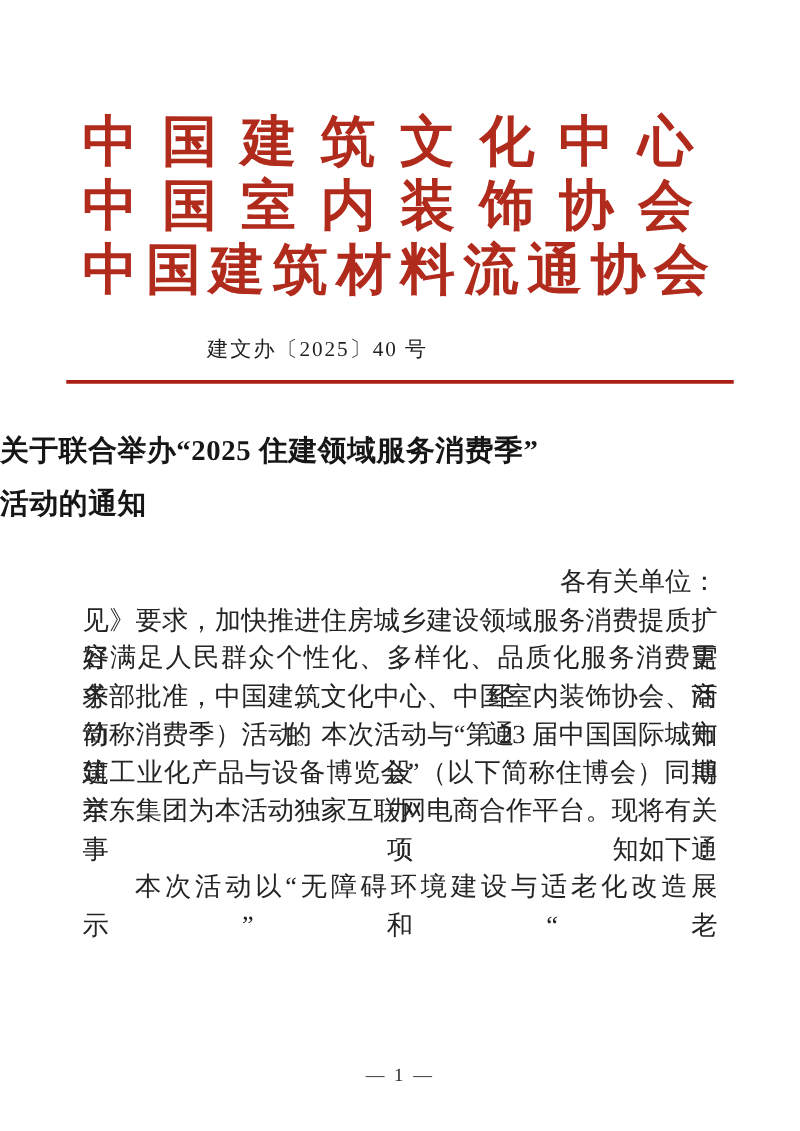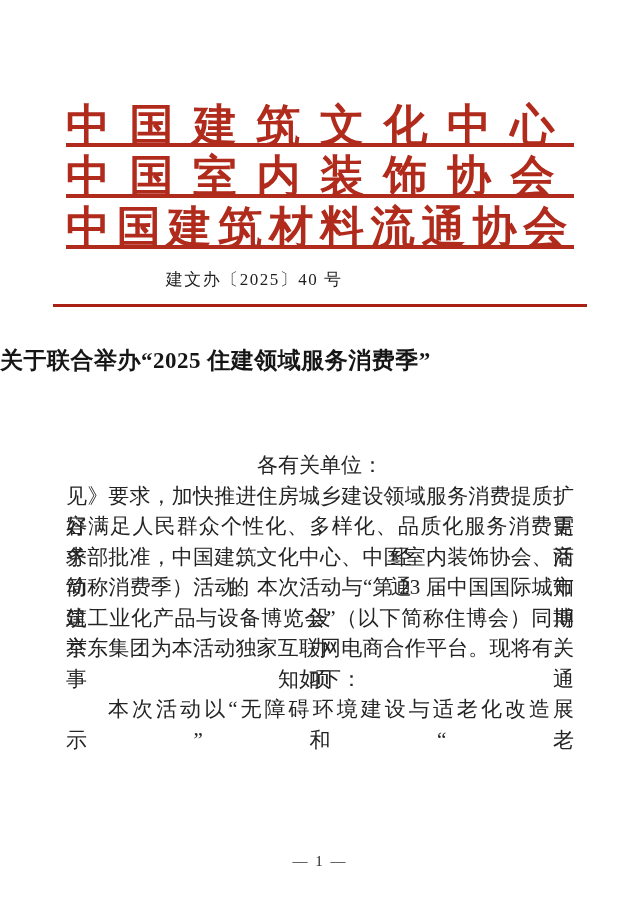--- a/index.html
+++ b/index.html
@@ -7,22 +7,22 @@
   body {
     width:640px; height:905px;
     font-family:"Liberation Serif","DejaVu Serif",serif;
   }
   .page {
     position:relative; width:640px; height:905px;
     background:#ffffff; overflow:hidden;
   }
   
   .letterhead {
-    position:absolute; top:100px; left:66px; width:508px;
-    color:#b12b1d; font-weight:700; font-size:44px;text-decoration:underline;
+    position:absolute; top:88px; left:66px; width:508px;
+    color:#b12b1d; font-weight:700; font-size:44px;
   }
   .lh-line { height:51px; line-height:51px; white-space:nowrap; overflow:hidden; }
   .sp8  { letter-spacing:19.5px; }
   .sp10 { letter-spacing:6.8px; }
   
   .doc-number {
     position:absolute; top:269px; left:0; width:508px;
     text-align:center; font-size:17px; line-height:22px;
     color:#1f1f1f; letter-spacing:1.5px; font-weight:400;
   }
@@ -35,21 +35,21 @@
   .title {
     position:absolute; top:340px; left:0; width:640px;
     text-align:left; font-size:23px; font-weight:700;
     color:#161616; line-height:42px; letter-spacing:0.5px;
   }
   
   .body-text {
     position:absolute; top:450px; left:66px; width:508px;
     font-size:21px; line-height:30.5px; color:#242424;
   }
-  .bl { height:30.5px; overflow:visible; text-align:center; }
+  .bl { height:30.5px; overflow:visible; text-align:right; }
   .j  { text-align:justify; text-align-last:justify; }
   .ind { text-indent:42px; }
   
   .page-number {
     position:absolute; top:851px; left:0; width:640px;
     text-align:center; font-size:15px; line-height:20px;
     color:#2b2b2b; letter-spacing:2px;
   }
 </style>
 </head>
@@ -62,20 +62,21 @@
     <div class="lh-line sp8">中国室内装饰协会</div>
     <div class="lh-line sp10">中国建筑材料流通协会</div>
   </div>
 
   <div class="doc-number">建文办〔2025〕40 号</div>
 
   <div class="red-rule"></div>
 
   <div class="title">
     <div>关于联合举办“2025 住建领域服务消费季”</div>
+    <div>活动的通知</div>
   </div>
 
   <div class="body-text">
     <div class="bl">各有关单位：</div>
     <div class="bl j">见》要求，加快推进住房城乡建设领域服务消费提质扩容，更</div>
     <div class="bl j">好满足人民群众个性化、多样化、品质化服务消费需求，经商</div>
     <div class="bl j">务部批准，中国建筑文化中心、中国室内装饰协会、活动的通知</div>
     <div class="bl j">简称消费季）活动。本次活动与“第 23 届中国国际城市建设博</div>
     <div class="bl j">筑工业化产品与设备博览会”（以下简称住博会）同期举办。</div>
     <div class="bl j">京东集团为本活动独家互联网电商合作平台。现将有关事项通</div>

